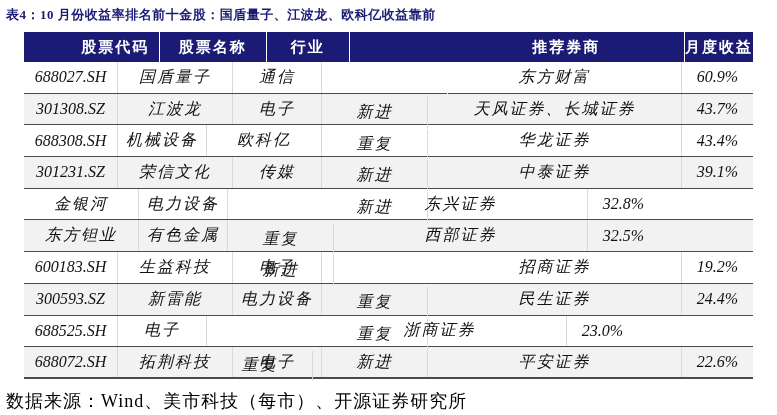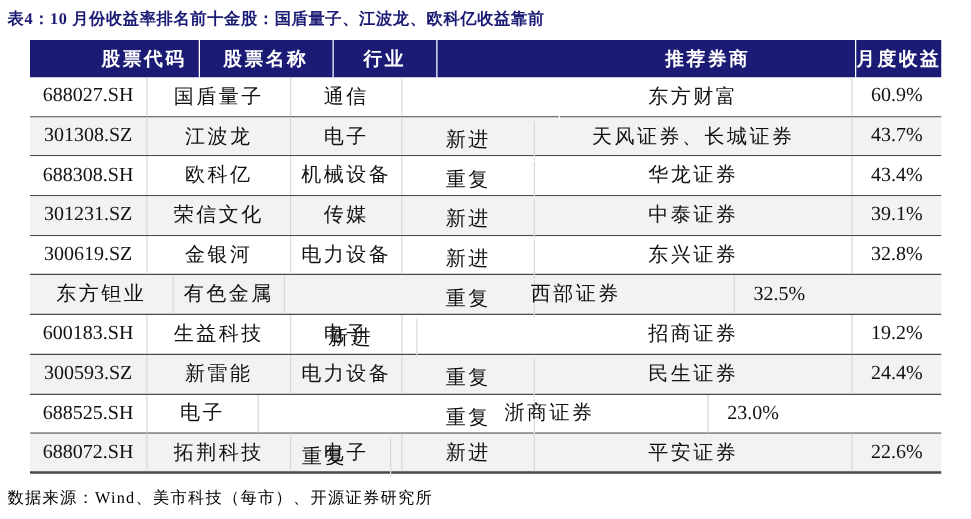--- a/index.html
+++ b/index.html
@@ -30,40 +30,41 @@
   .header-cell{
     color:var(--header_text);font-weight:bold;font-size:15px;
     display:flex;align-items:center;justify-content:center;
     border-right:1px solid #ffffff;height:100%;
     letter-spacing:2px;white-space:nowrap;
   }
   .header-cell:last-child{border-right:none;}
   .rows .row{
     display:flex;height:31.7px;border-bottom:1px solid var(--row_border);
     background:#ffffff;
+    font-style:italic;
   }
   .rows .row:nth-child(even){background:var(--stripe);}
   .rows .row:last-child{border-bottom:2px solid var(--row_border);align-items:flex-end;}
   .cell{
     font-size:16px;color:var(--body_text);
     display:flex;align-items:center;justify-content:center;
     border-right:1px solid var(--cell_border);height:100%;
     white-space:nowrap;
   }
   .cell:last-child{border-right:none;}
   .cjk{letter-spacing:2px;}
   .c0{width:94px;}
   .c1{width:115px;}
   .c2{width:89px;}
   .c3{width:106px;margin-top:35px;}
   .c4{width:254px;}
   .c5{width:71px;}
   .footer{
     position:absolute;left:6px;top:389px;
-    font-size:13px;color:#000000;letter-spacing:1px;white-space:nowrap;
+    font-size:18px;color:#000000;letter-spacing:1px;white-space:nowrap;
   }
 </style>
 </head>
 <body>
 
 <div class="title">表4：10 月份收益率排名前十金股：国盾量子、江波龙、欧科亿收益靠前</div>
 
 <div class="table">
   <div class="header-row">
     <div class="header-cell c0">股票代码</div>
@@ -85,36 +86,35 @@
     <div class="row">
       <div class="cell c0">301308.SZ</div>
       <div class="cell c1 cjk">江波龙</div>
       <div class="cell c2 cjk">电子</div>
       <div class="cell c3 cjk">重复</div>
       <div class="cell c4 cjk">天风证券、长城证券</div>
       <div class="cell c5">43.7%</div>
     </div>
     <div class="row">
       <div class="cell c0">688308.SH</div>
+      <div class="cell c2 cjk">机械设备</div>
       <div class="cell c1 cjk">欧科亿</div>
-      <div class="cell c2 cjk">机械设备</div>
       <div class="cell c3 cjk">新进</div>
       <div class="cell c4 cjk">华龙证券</div>
       <div class="cell c5">43.4%</div>
     </div>
     <div class="row">
       <div class="cell c0">301231.SZ</div>
       <div class="cell c1 cjk">荣信文化</div>
       <div class="cell c2 cjk">传媒</div>
       <div class="cell c3 cjk">新进</div>
       <div class="cell c4 cjk">中泰证券</div>
       <div class="cell c5">39.1%</div>
     </div>
     <div class="row">
-      <div class="cell c0">300619.SZ</div>
       <div class="cell c1 cjk">金银河</div>
       <div class="cell c2 cjk">电力设备</div>
       <div class="cell c3 cjk">重复</div>
       <div class="cell c4 cjk">东兴证券</div>
       <div class="cell c5">32.8%</div>
     </div>
     <div class="row">
       <div class="cell c1 cjk">东方钽业</div>
       <div class="cell c2 cjk">有色金属</div>
       <div class="cell c3 cjk">新进</div>

